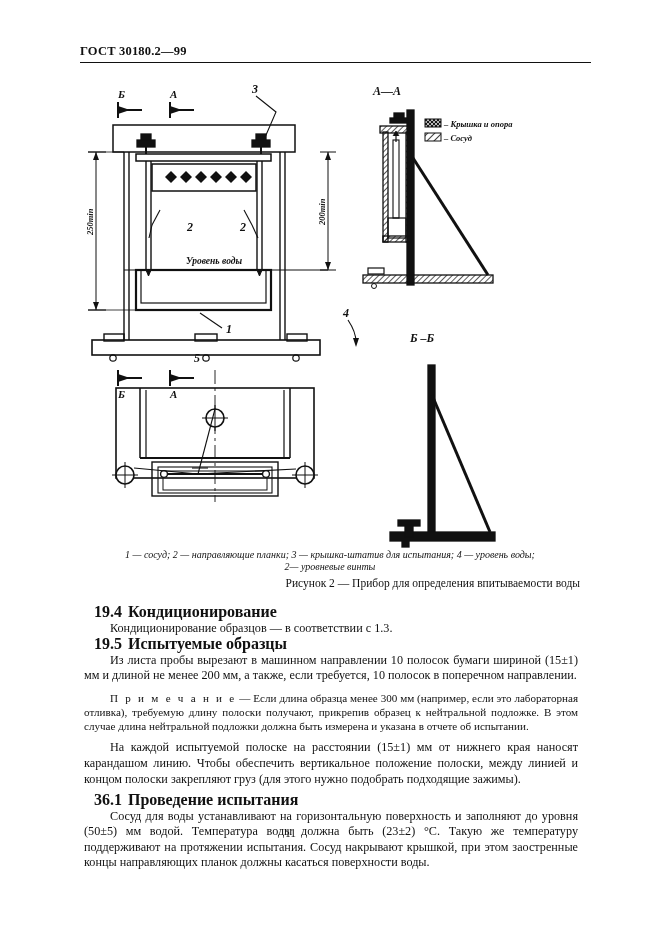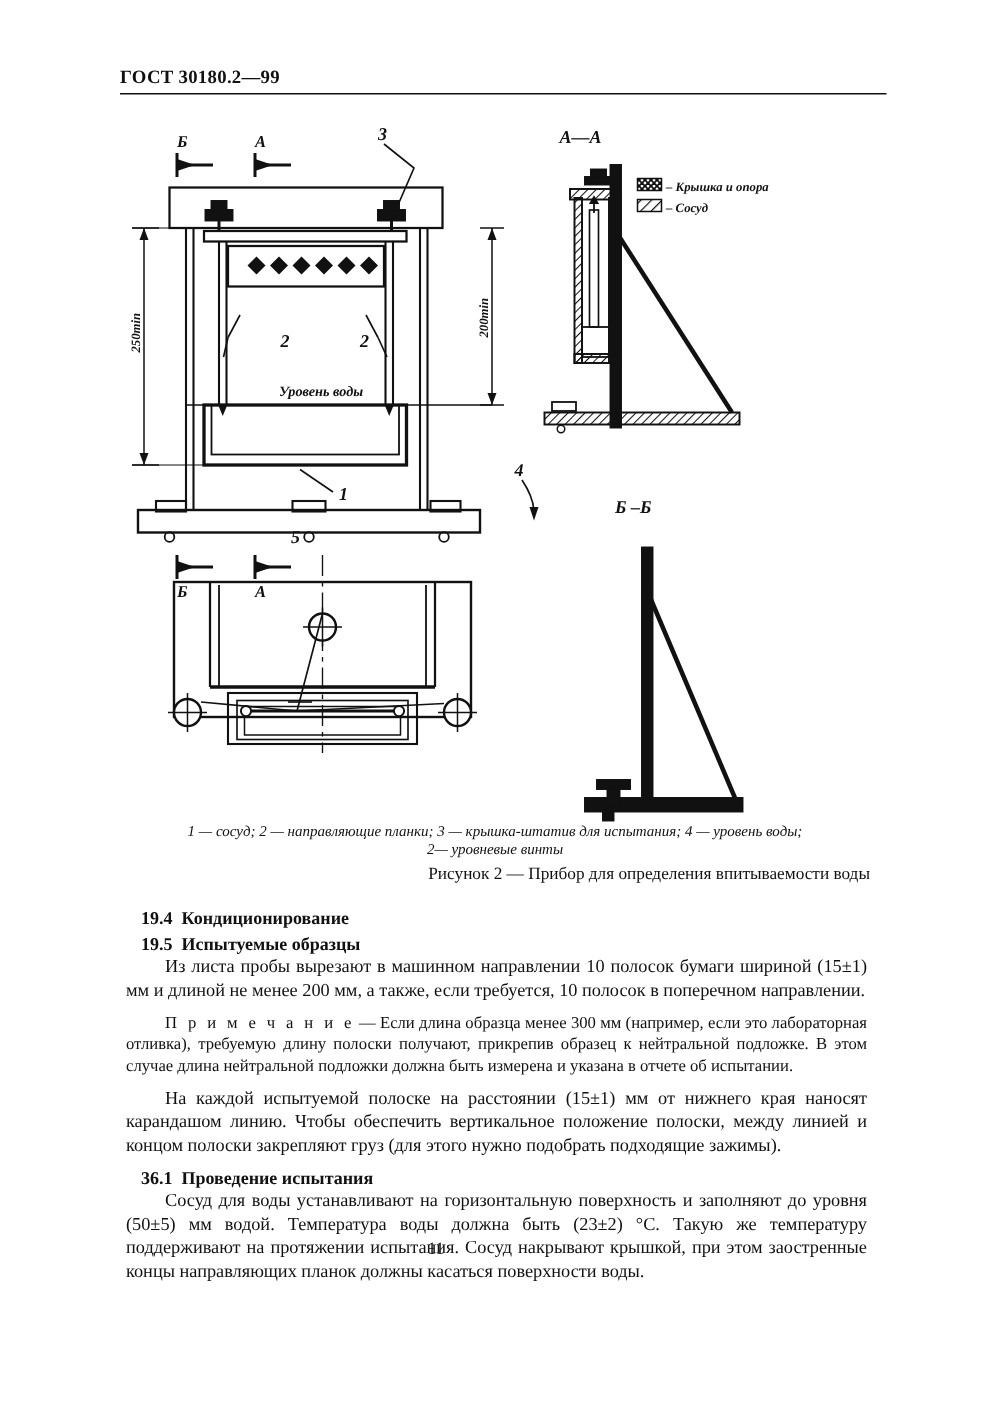--- a/index.html
+++ b/index.html
@@ -73,21 +73,21 @@
   .body {
     position: absolute;
     top: 604px;
     left: 84px;
     width: 494px;
     font-size: 12.2px;
     line-height: 15.6px;
   }
   .h-sec {
     font-weight: bold;
-    font-size: 12px;
+    font-size: 16px;
     margin: 0 0 0 10px;
     padding: 0;
     line-height: 16.5px;
   }
   .h-sec .num { margin-right: 6px; }
   p.para {
     margin: 0;
     padding: 0;
     text-indent: 26px;
     text-align: justify;
@@ -363,20 +363,21 @@
     <div>2— уровневые винты</div>
   </div>
 
   <div class="fig-caption">Рисунок 2 — Прибор для определения впитываемости воды</div>
 
   <div class="body">
 
     <div class="h-sec">
       <span class="num">19.4</span><span>Кондиционирование</span>
     </div>
+    <p class="para">Кондиционирование образцов — в соответствии с 1.3.</p>
 
     <div class="h-sec">
       <span class="num">19.5</span><span>Испытуемые образцы</span>
     </div>
     <p class="para">Из листа пробы вырезают в машинном направлении 10 полосок бумаги шириной (15±1) мм и длиной не менее 200 мм, а также, если требуется, 10 полосок в поперечном направлении.</p>
 
     <p class="note">
       <span class="sp">П р и м е ч а н и е</span><span> </span><span>—</span><span> </span><span>Если длина образца менее 300 мм (например, если это лабораторная отливка), требуемую длину полоски получают, прикрепив образец к нейтральной подложке. В этом случае длина нейтральной подложки должна быть измерена и указана в отчете об испытании.</span>
     </p>
 

